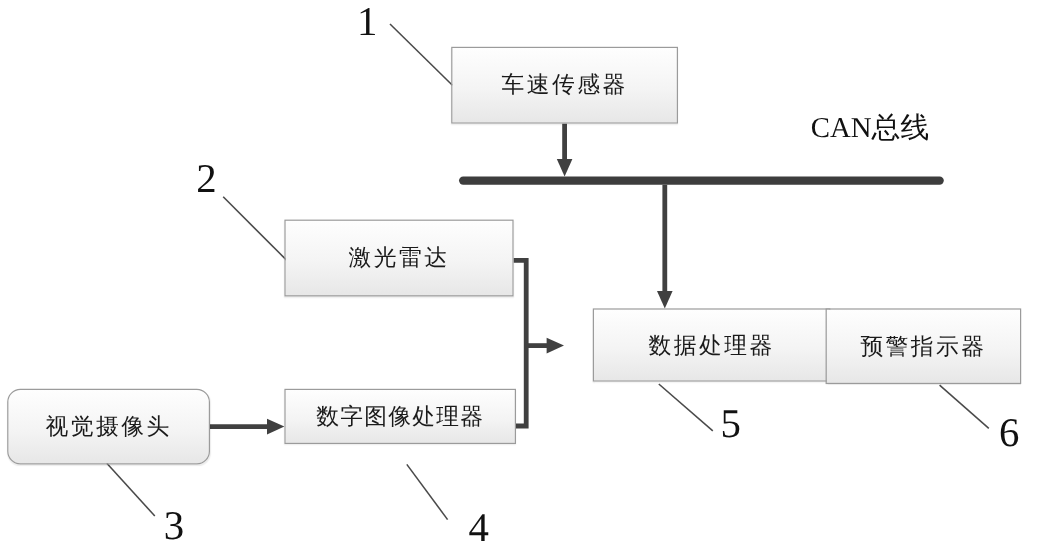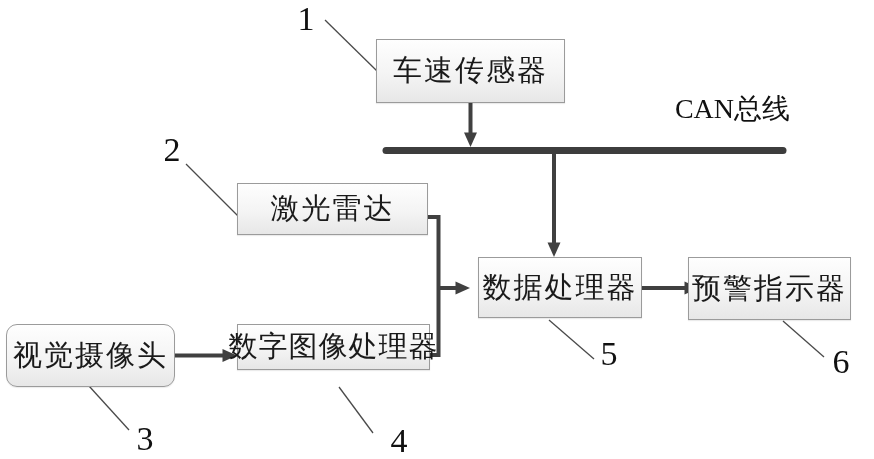--- a/index.html
+++ b/index.html
@@ -22,30 +22,30 @@
   }
   .node {
     position: absolute;
     box-sizing: border-box;
     border: 1px solid #9b9b9b;
     background: linear-gradient(to bottom, #fefefe 0%, #f4f4f4 55%, #e7e7e7 100%);
     display: flex;
     align-items: center;
     justify-content: center;
     color: #1a1a1a;
-    font-size: 29px;
+    font-size: 19px;
     letter-spacing: 2px;
     box-shadow: 0 1px 1px rgba(0,0,0,0.08);
     white-space: nowrap;
   }
   #node-speed-sensor      { left: 376px; top: 39px;  width: 189px; height: 64px; }
-  #node-lidar             { left: 237px; top: 183px; width: 191px; height: 52px; }
+  #node-lidar             { left: 237px; top: 183px; width: 191px; height: 64px; }
   #node-camera            { left: 6px;   top: 324px; width: 169px; height: 63px; border-radius: 11px; }
   #node-image-processor   { left: 237px; top: 324px; width: 193px; height: 46px; letter-spacing: 1px; }
-  #node-data-processor    { left: 478px; top: 257px; width: 164px; height: 61px; }
+  #node-data-processor    { left: 494px; top: 257px; width: 198px; height: 61px; }
   #node-warning-indicator { left: 688px; top: 257px; width: 163px; height: 63px; }
 
   .ref-num {
     position: absolute;
     width: 28px;
     height: 38px;
     line-height: 38px;
     text-align: center;
     font-size: 34px;
     color: #111111;
@@ -54,22 +54,22 @@
   #ref-2 { left: 158px; top: 131px; }
   #ref-3 { left: 131px; top: 420px; }
   #ref-4 { left: 385px; top: 422px; }
   #ref-5 { left: 595px; top: 335px; }
   #ref-6 { left: 827px; top: 343px; }
 
   .bus-label {
     position: absolute;
     left: 660px; top: 90px;
     width: 130px;
-    text-align: right;
-    font-size: 28px;
+    text-align: center;
+    font-size: 24px;
     color: #111111;
     white-space: nowrap;
   }
 </style>
 </head>
 <body>
 
 <div class="stage">
 
   <svg class="wires" viewBox="0 0 874 459" xmlns="http://www.w3.org/2000/svg">

